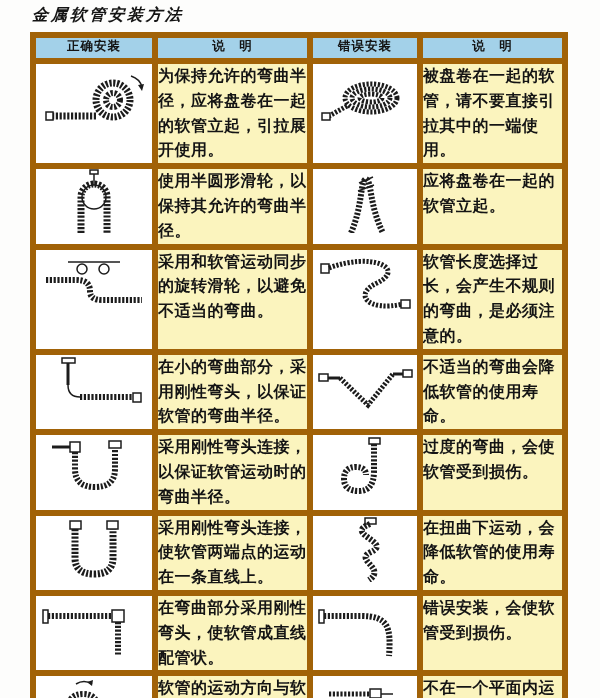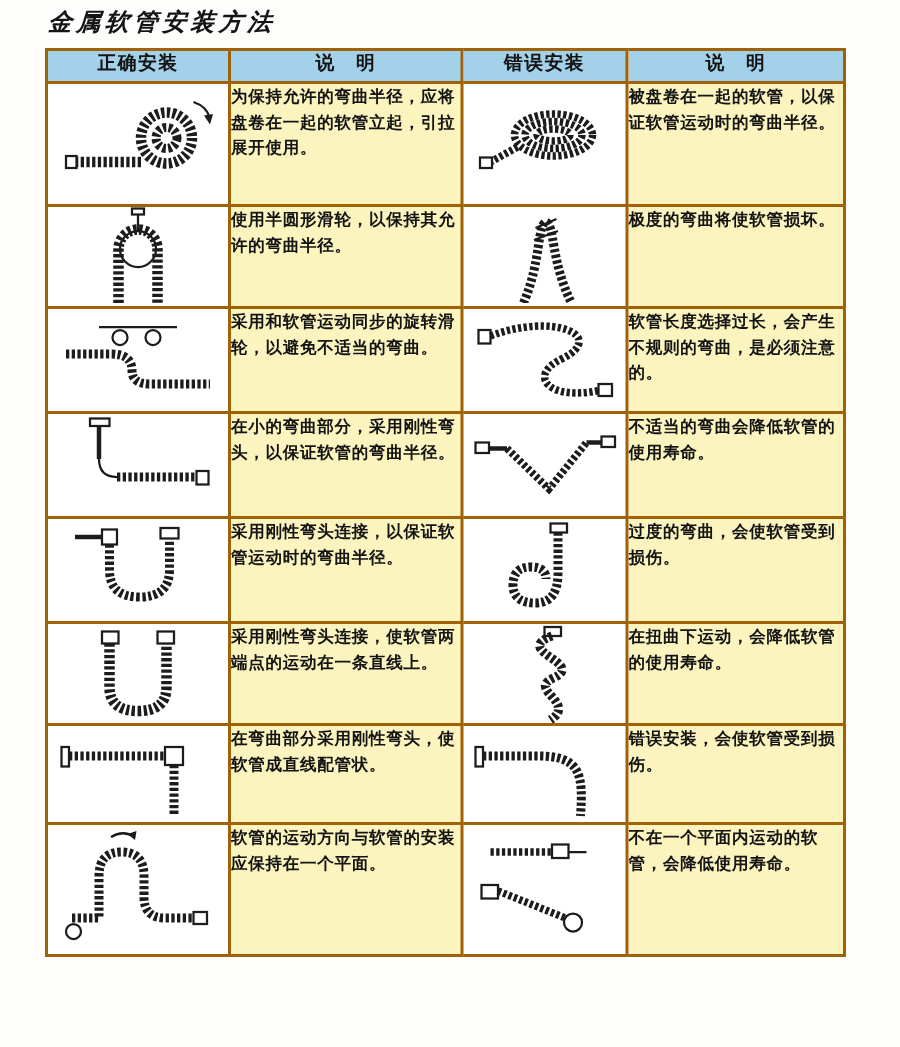--- a/index.html
+++ b/index.html
@@ -1,25 +1,25 @@
 <!DOCTYPE html>
 <html><head>
 <meta charset="utf-8">
 <style>
   html,body{margin:0;padding:0;background:#fdfdfc;width:600px;height:698px;overflow:hidden;
     font-family:"DejaVu Sans","Liberation Sans",sans-serif;color:#141414;}
   .page{padding:5px 0 0 30px;}
   .title{font-size:16px;font-weight:bold;font-style:italic;letter-spacing:3px;
     margin:0 0 6px 2px;font-family:"DejaVu Serif","Liberation Serif",serif;transform:skewX(-4deg);display:inline-block;}
   table.install{border-collapse:collapse;table-layout:fixed;width:532px;border:2px solid #4c4c4c;}
-  table.install td,table.install th{border:2px solid #a16207;padding:0;vertical-align:top;overflow:hidden;}
+  table.install td,table.install th{border:6px solid #a16207;padding:0;vertical-align:top;overflow:hidden;}
   th.hdr{background:#a3d1e9;height:20px;font-size:12.5px;font-weight:bold;
     text-align:center;vertical-align:middle;letter-spacing:1px;padding:2px 0;}
   td.pic{background:#ffffff;text-align:center;vertical-align:middle;}
-  td.desc{background:#fbf4be;font-size:11px;font-weight:bold;line-height:1.55;
+  td.desc{background:#fbf4be;font-size:16px;font-weight:bold;line-height:1.55;
     padding:7px 6px 4px 10px;letter-spacing:0.5px;text-align:left;}
   tr.r1 td{height:80px;} tr.r2 td{height:66px;} tr.r3 td{height:66px;}
   tr.r4 td{height:68px;} tr.r5 td{height:68px;} tr.r6 td{height:66px;}
   tr.r7 td{height:64px;margin-top:32px;} tr.r8 td{height:70px;} tr.r9 td{height:86px;}
   svg{display:block;margin:0 auto;}
   .hose{fill:none;stroke:#1c1c1c;stroke-dasharray:2.2 1.6;}
   .h7{stroke-width:7;} .h6{stroke-width:6;} .h5{stroke-width:5;}
   .thin{fill:none;stroke:#1c1c1c;stroke-width:1.5;}
   .pipe{fill:none;stroke:#1c1c1c;stroke-width:3;}
   .fit{fill:#ffffff;stroke:#1c1c1c;stroke-width:1.5;}
@@ -62,40 +62,40 @@
         <td class="desc">为保持允许的弯曲半径，应将盘卷在一起的软管立起，引拉展开使用。</td>
         <td class="pic">
           <svg width="104" height="68" viewBox="0 0 104 68">
             <ellipse class="hose h5" cx="58" cy="34" rx="26" ry="14"></ellipse>
             <ellipse class="hose h5" cx="58" cy="34" rx="19" ry="9"></ellipse>
             <ellipse class="hose h5" cx="58" cy="34" rx="11" ry="4"></ellipse>
             <path class="hose h5" d="M34 42 L16 52"></path>
             <rect class="fit" x="9" y="49" width="8" height="7"></rect>
           </svg>
         </td>
-        <td class="desc">被盘卷在一起的软管，以保证软管运动时的弯曲半径。</td>
+        <td class="desc">被盘卷在一起的软管，请不要直接引拉其中的一端使用。</td>
       </tr>
 
       <tr class="r2">
         <td class="pic">
           <svg width="112" height="64" viewBox="0 0 112 64">
             <path class="thin" d="M56 2 V16"></path>
             <rect class="fit" x="52" y="1" width="8" height="4"></rect>
             <path class="hose h7" d="M43 64 V28 A13 13 0 0 1 69 28 V64"></path>
             <circle class="thin" cx="56" cy="28" r="12"></circle>
           </svg>
         </td>
         <td class="desc">使用半圆形滑轮，以保持其允许的弯曲半径。</td>
         <td class="pic">
           <svg width="104" height="64" viewBox="0 0 104 64">
             <path class="hose h6" d="M38 64 C50 36 47 12 53 10 C59 12 56 36 70 64"></path>
             <path class="thin" d="M46 14 l14 -6 M45 22 l16 -6"></path>
           </svg>
         </td>
-        <td class="desc">极度的弯曲将使软管损坏。</td>
+        <td class="desc">应将盘卷在一起的软管立起。</td>
       </tr>
 
       <tr class="r3">
         <td class="pic">
           <svg width="112" height="62" viewBox="0 0 112 62">
             <path class="thin" d="M30 12 H82"></path>
             <circle class="thin" cx="44" cy="19" r="5"></circle>
             <circle class="thin" cx="66" cy="19" r="5"></circle>
             <path class="hose h6" d="M8 30 H38 Q52 30 52 41 Q52 50 64 50 H104"></path>
           </svg>

